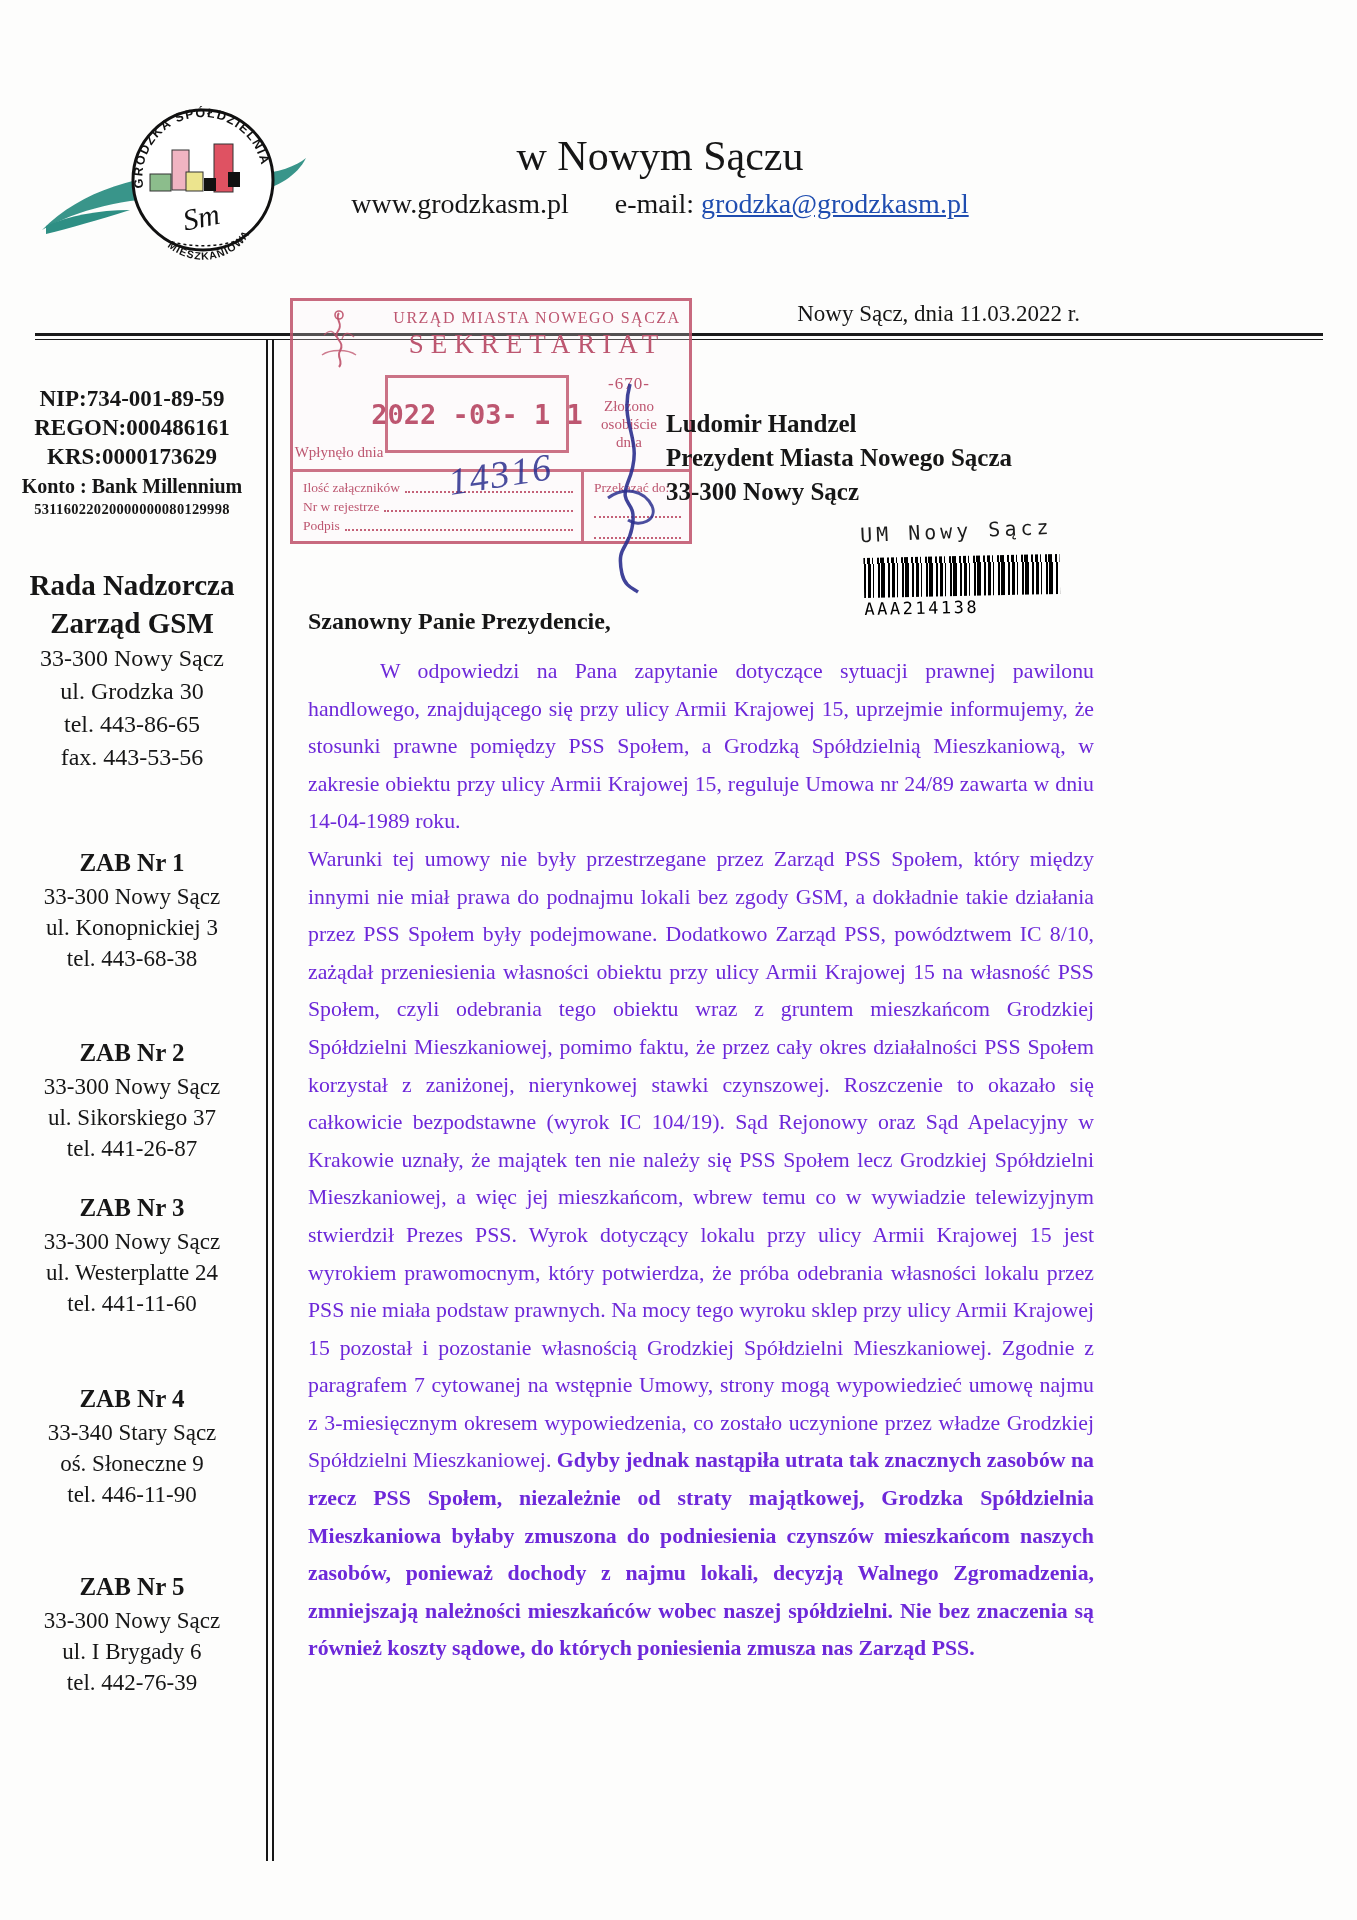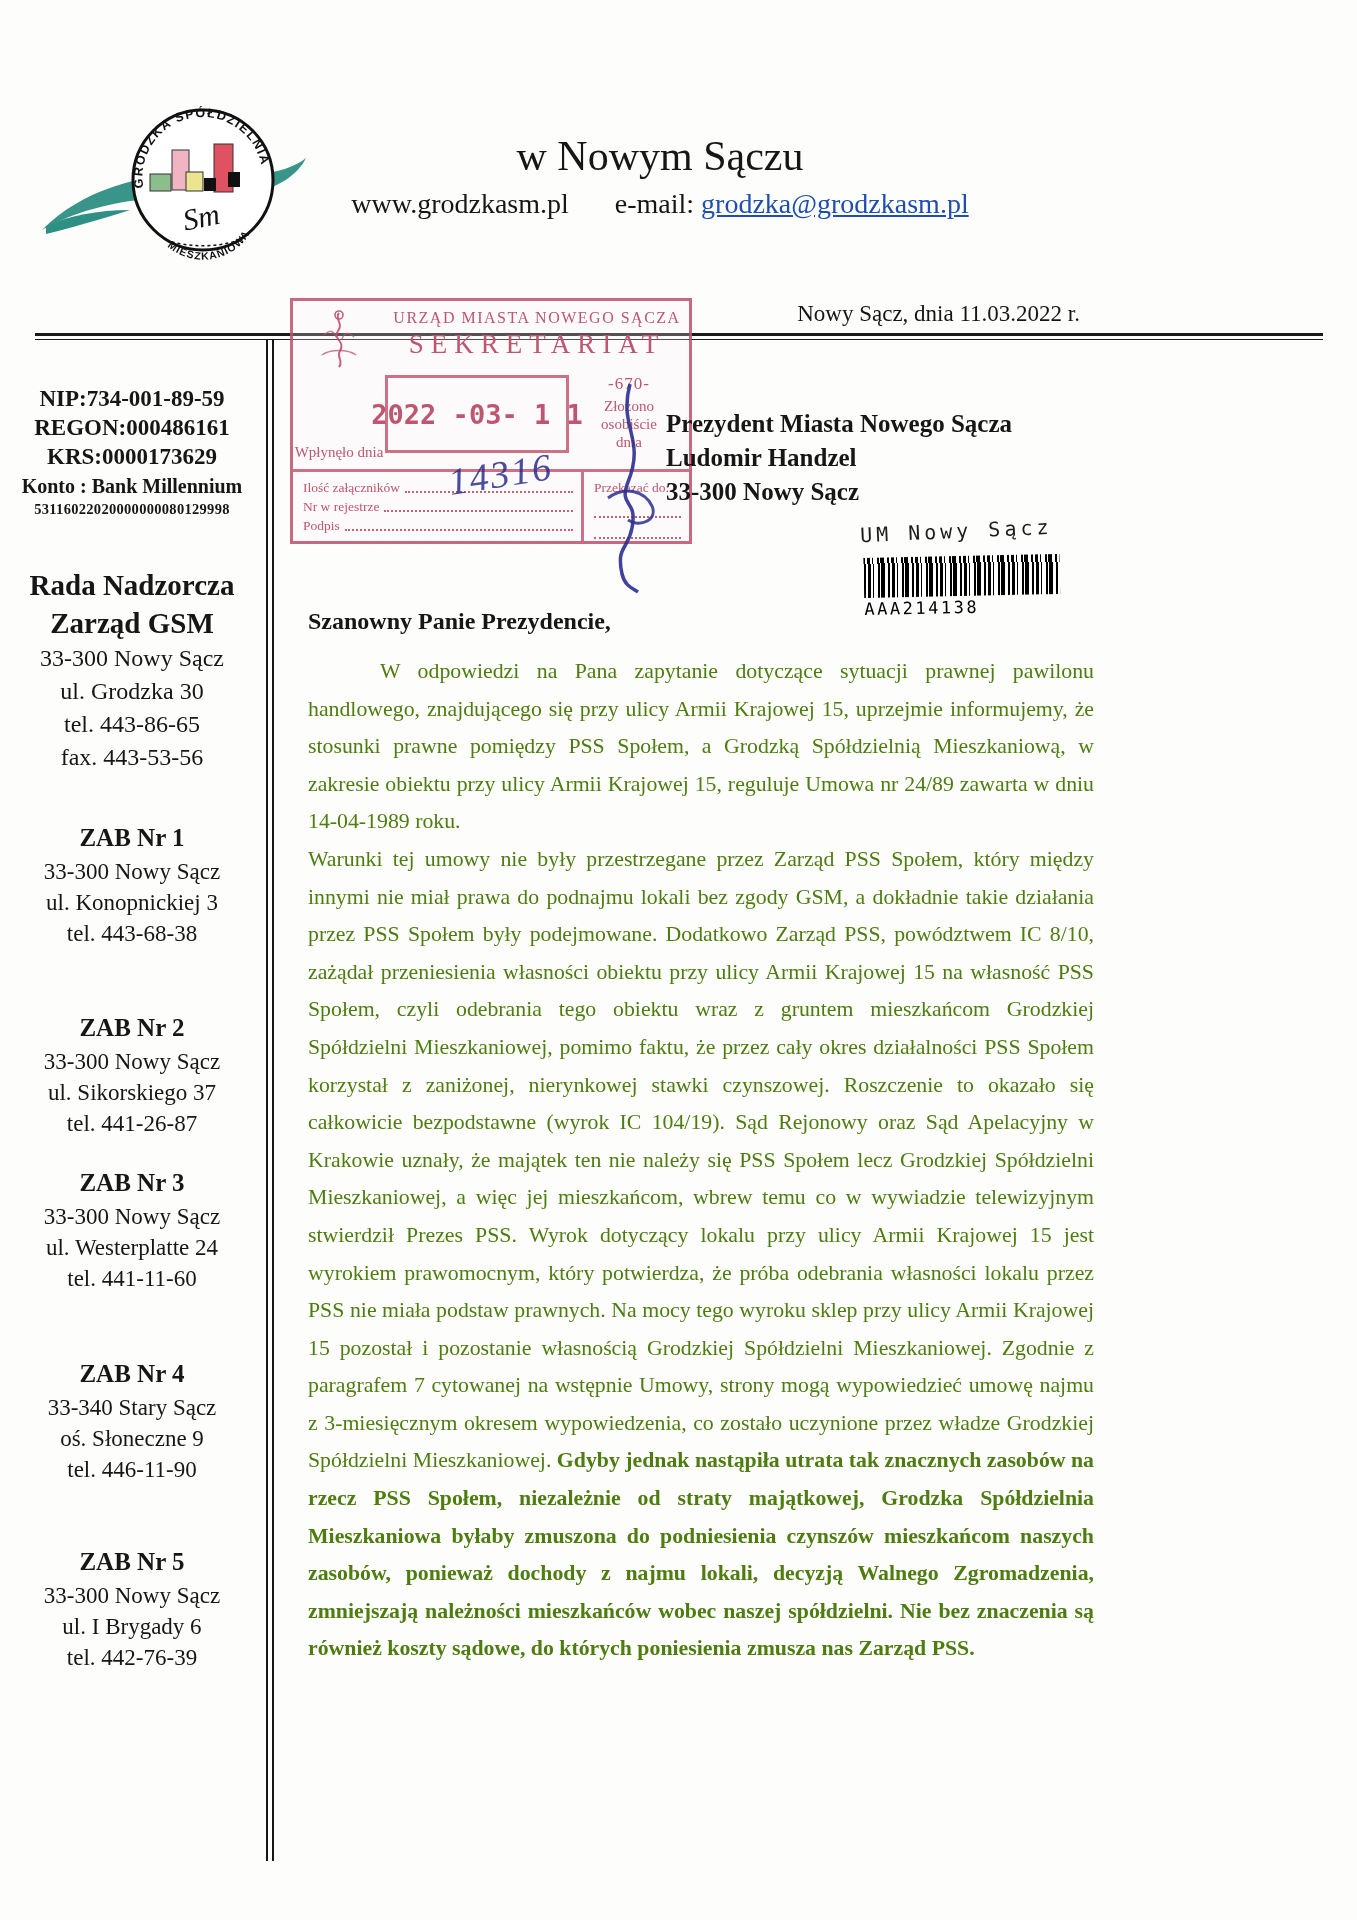--- a/index.html
+++ b/index.html
@@ -19,21 +19,21 @@
     border-top:3px solid #1b1b1b;border-bottom:1px solid #1b1b1b;}
   .vrule{position:absolute;left:266px;top:339px;height:1522px;width:4px;
     border-left:2px solid #161616;border-right:2px solid #161616;}
   
   .sb-block{position:absolute;left:0;width:264px;text-align:center;}
   .reg-line{font-size:23px;font-weight:bold;line-height:29px;}
   .reg-konto{font-size:20px;font-weight:bold;line-height:26px;margin-top:2px;}
   .reg-account{font-size:14.5px;font-weight:bold;line-height:20px;letter-spacing:.3px;}
   .board-head{font-size:29px;font-weight:bold;line-height:38px;}
   .addr-line{font-size:24px;line-height:33px;}
-  .zab-name{font-size:25px;font-weight:bold;line-height:32px;margin-bottom:2px;}
+  .zab-name{font-size:25px;font-weight:bold;line-height:32px;margin-bottom:2px;margin-top:25px;}
   .zab-line{font-size:23px;line-height:31px;}
   
   .date-line{position:absolute;left:660px;top:301px;width:420px;text-align:right;font-size:23px;}
   .recipient{position:absolute;left:666px;top:407px;font-weight:bold;font-size:25px;line-height:34px;}
   .annotation{position:absolute;left:860px;top:519px;font-family:"DejaVu Sans Mono",monospace;
     font-size:20px;letter-spacing:4px;transform:rotate(-2.5deg);color:#1c1c1c;white-space:nowrap;}
   .barcode-wrap{position:absolute;left:864px;top:556px;transform:rotate(-1.2deg);}
   .barcode{width:196px;height:40px;
     background:repeating-linear-gradient(90deg,
       #000 0 2px,#fff 2px 4px,#000 4px 7px,#fff 7px 9px,
@@ -64,21 +64,21 @@
   .stamp-forward{flex:1;border-left:3px solid rgba(190,80,105,.8);padding:6px 8px 4px 10px;
     box-sizing:border-box;font-size:13.5px;line-height:19px;}
   .stamp-forward .dots{border-bottom:2px dotted rgba(190,80,105,.9);height:17px;margin-top:2px;}
   .hand-number{position:absolute;left:448px;top:452px;transform:rotate(-9deg);
     font-style:italic;font-size:38px;color:#2b2f8e;opacity:.85;letter-spacing:2px;
     font-family:"Liberation Serif",serif;}
   .signature{position:absolute;left:568px;top:378px;}
   
   .salutation{position:absolute;left:308px;top:608px;font-size:24px;font-weight:bold;}
   .letter-body{position:absolute;left:308px;top:653px;width:786px;
-    font-size:21.8px;line-height:37.6px;text-align:justify;color:#4d7c0f;}
+    font-size:21.8px;line-height:37.6px;text-align:justify;color:#6d28d9;}
   .letter-body p{margin:0;}
   .letter-body .indent{text-indent:72px;}
   .bold-run{font-weight:bold;}
 </style>
 </head>
 <body>
 
 <svg class="logo" viewBox="0 0 272 170">
   <path d="M4 132 C 50 86, 120 70, 198 76 C 232 78 256 70 268 60 C 252 92 204 102 152 100 C 95 98 42 110 4 132 Z" fill="#2e8f84" opacity="0.95"></path>
   <path d="M8 128 C 30 118, 60 112, 92 112 C 60 122 32 130 8 136 Z" fill="#2e8f84"></path>
@@ -221,22 +221,22 @@
 <div class="hand-number">14316</div>
 
 <svg class="signature" width="120" height="220" viewBox="0 0 120 220">
   <path d="M62 6 C 50 50, 78 60, 60 104 C 50 130 70 120 64 150 C 60 172 48 168 54 196 C 57 208 64 210 70 214" stroke="#2b2f8e" stroke-width="3.5" fill="none" opacity="0.9"></path>
   <path d="M40 120 C 56 108, 76 112, 84 128 C 90 142 72 150 60 142" stroke="#2b2f8e" stroke-width="3" fill="none" opacity="0.85"></path>
 </svg>
 
 <div class="date-line">Nowy Sącz, dnia 11.03.2022 r.</div>
 
 <div class="recipient">
+  <div>Ludomir Handzel</div>
   <div>Prezydent Miasta Nowego Sącza</div>
-  <div>Ludomir Handzel</div>
   <div>33-300 Nowy Sącz</div>
 </div>
 
 <div class="annotation">UM Nowy Sącz</div>
 
 <div class="barcode-wrap">
   <div class="barcode"></div>
   <div class="barcode-text">AAA214138</div>
 </div>
 

